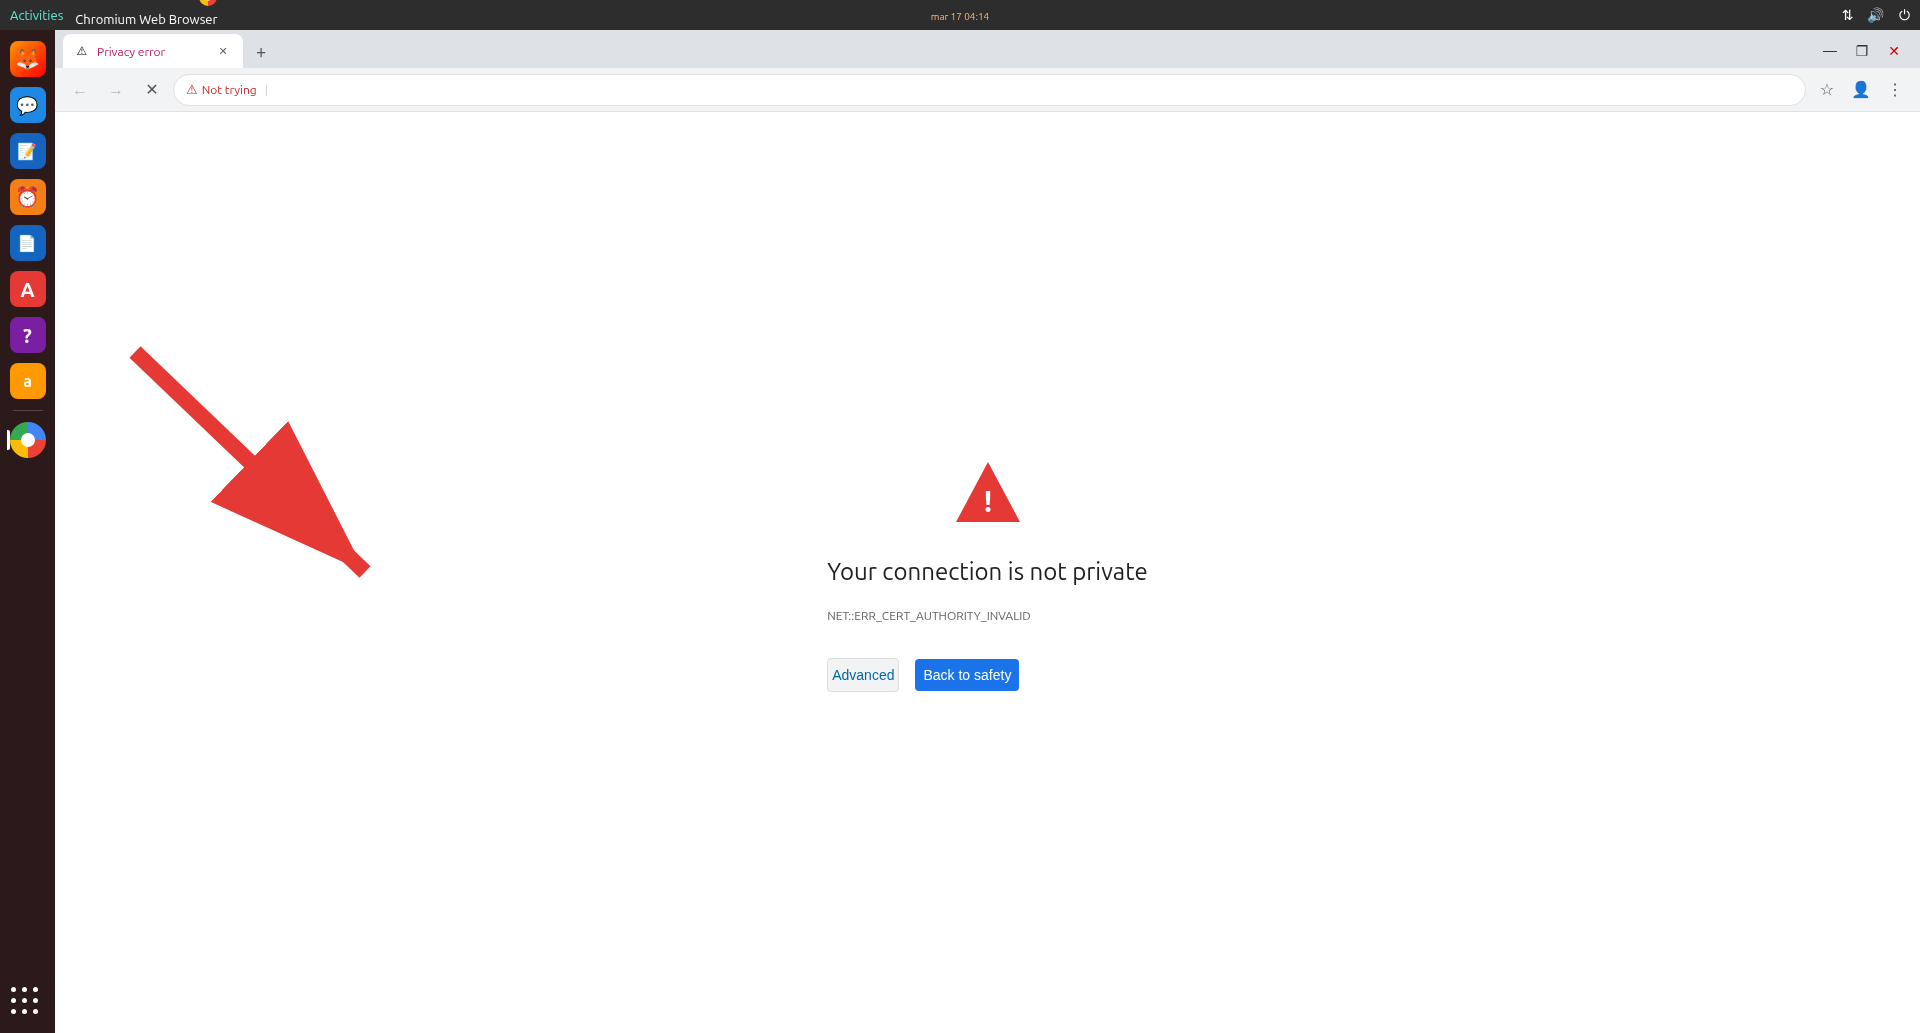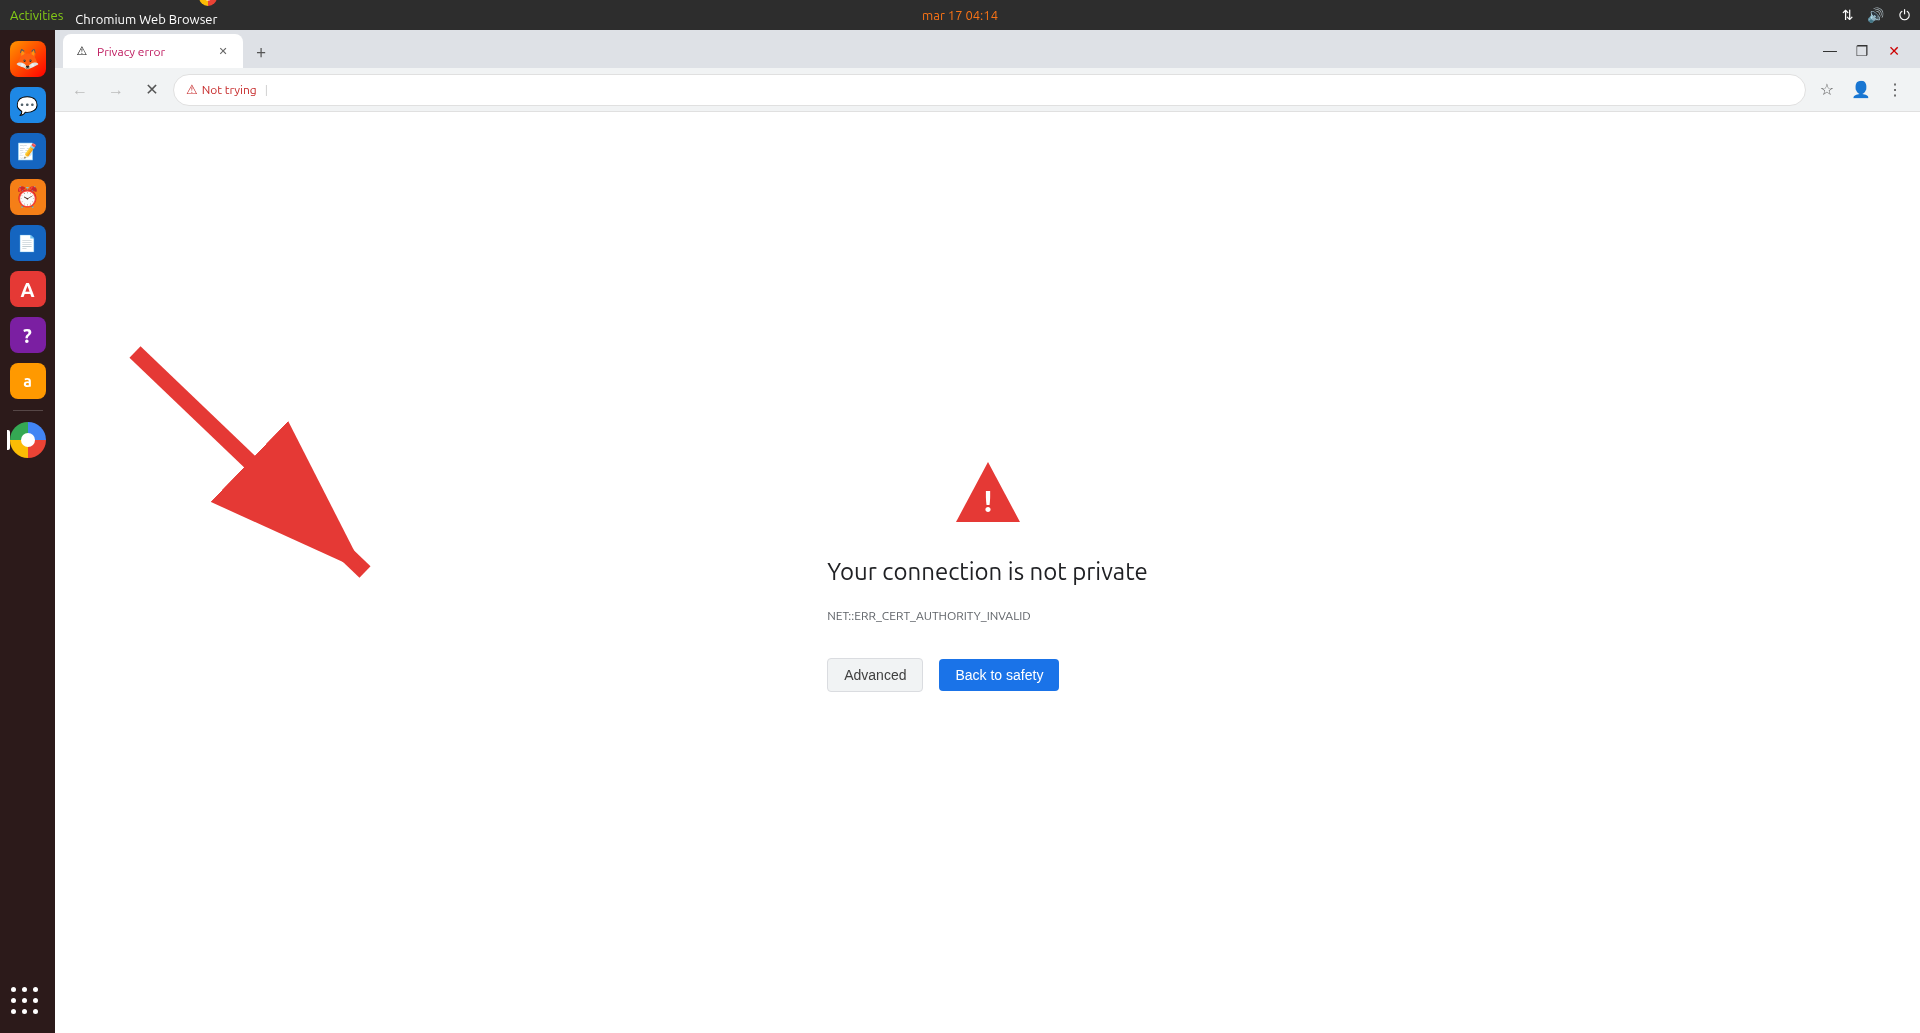--- a/index.html
+++ b/index.html
@@ -17,21 +17,21 @@
       color: #fff;
       font-size: 13px;
     }
     .top-bar-left {
       display: flex;
       align-items: center;
       gap: 12px;
     }
     .activities-btn {
       font-size: 13px;
-      color: #84cc16;
+      color: #5eead4;
       cursor: pointer;
     }
     .app-indicator {
       display: flex;
       align-items: flex-end;
       gap: 6px;
       cursor: pointer;
       flex-direction: column;
     }
     .chromium-icon {
@@ -63,22 +63,22 @@
       display: flex;
       align-items: center;
       gap: 14px;
     }
     .sys-icon {
       color: #fff;
       font-size: 14px;
       cursor: pointer;
     }
     .time-display {
-      font-size: 13px;
-      color: #f97316;
+      font-size: 10px;
+      color: #fdba74;
     }
 
     
     .browser-window {
       position: absolute;
       top: 30px;
       left: 55px;
       width: 1865px;
       height: 1003px;
       background: #fff;
@@ -261,30 +261,30 @@
       margin-bottom: 36px;
       align-self: flex-start;
     }
     .error-actions {
       display: flex;
       gap: 16px;
       align-items: center;
       align-self: flex-start;
     }
     .btn-advanced {
-      padding: 8px 16px;
+      padding: 8px 4px;
       background: #f1f3f4;
       border: 1px solid #dadce0;
       border-radius: 4px;
       font-size: 14px;
-      color: #404040;
+      color: #0369a1;
       cursor: pointer;
     }
     .btn-back-safety {
-      padding: 8px 16px;
+      padding: 8px 8px;
       background: #1a73e8;
       border: none;
       border-radius: 4px;
       font-size: 14px;
       color: #fff;
       cursor: pointer;
     }
 
     
     .red-arrow {

